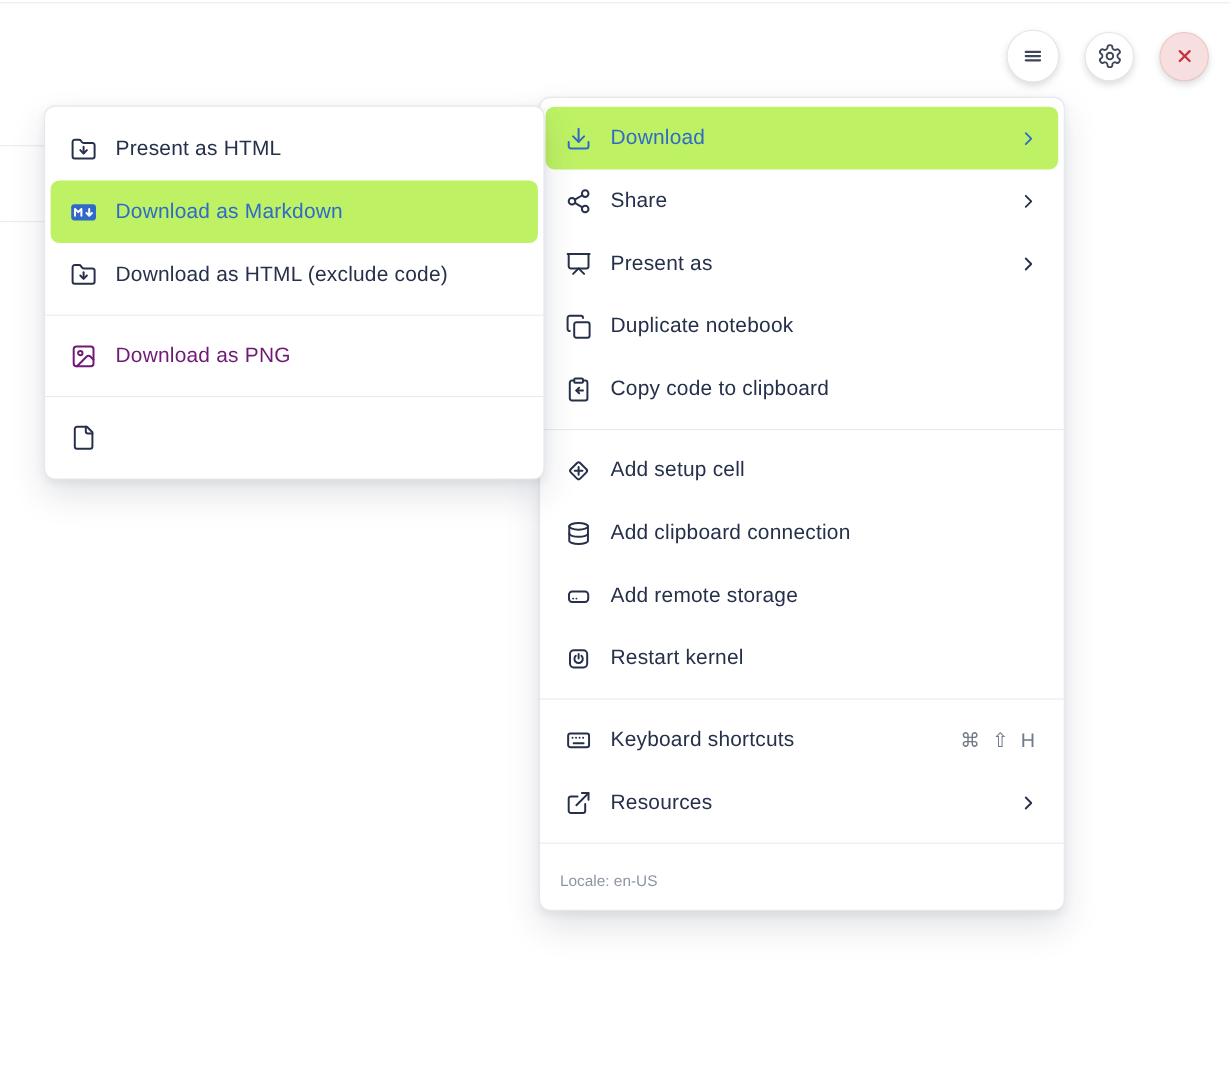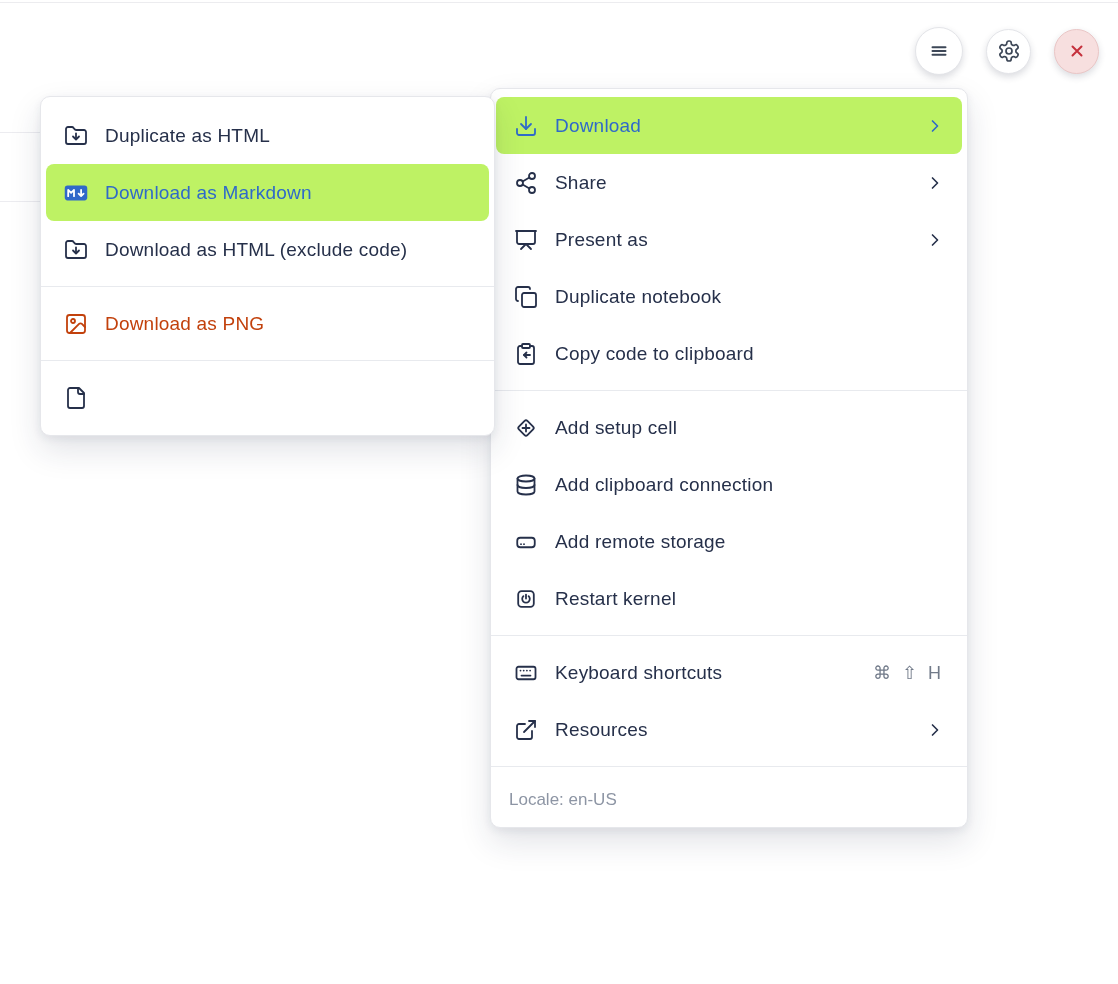--- a/index.html
+++ b/index.html
@@ -23,29 +23,29 @@
 
   
   .panel{position:absolute;background:#fff;border:1px solid #e6e7eb;border-radius:10px;box-sizing:border-box;
          box-shadow:0 14px 32px rgba(28,40,66,.13),0 3px 8px rgba(28,40,66,.07);}
   .submenu-panel{left:40px;top:96px;width:455px;padding:10px 0 9px;z-index:30;}
   .main-menu-panel{left:490px;top:88px;width:478px;padding:8px 0 6px;z-index:20;}
 
   .menu-item{display:flex;align-items:center;height:57px;margin:0 5px;padding:0 17px 0 18px;
              border-radius:8px;color:#26304a;cursor:pointer;background:transparent;}
   .menu-item.highlighted{background:#bef264;color:#2f6ac9;}
-  .menu-item.disabled{color:#c2410c;cursor:default;}
+  .menu-item.disabled{color:#701a75;cursor:default;}
   .mi-icon{width:24px;height:24px;flex:0 0 24px;margin-right:17px;display:block;}
   .mi-label{flex:1;font-size:19px;letter-spacing:.2px;white-space:nowrap;overflow:hidden;}
   .mi-shortcut{font-size:18px;color:#717a89;margin-right:4px;word-spacing:6px;white-space:nowrap;}
   .mi-chevron{width:20px;height:20px;margin-left:10px;flex:0 0 20px;display:block;}
 
   .menu-divider{height:1px;background:#e8eaee;margin:8px 0;}
 
-  .menu-footer{padding:8px 18px 4px;color:#8d95a4;font-size:17px;}
+  .menu-footer{padding:8px 18px 4px;color:#8d95a4;font-size:14px;}
   .footer-line{line-height:34px;white-space:nowrap;}
 </style>
 </head>
 <body>
 
 <svg width="0" height="0" style="position:absolute" aria-hidden="true">
   <defs>
     <symbol id="i-hamburger" viewBox="0 0 24 24" fill="none" stroke="currentColor" stroke-width="2" stroke-linecap="round" stroke-linejoin="round">
       <path d="M5.5 8.2h13M5.5 12h13M5.5 15.8h13"></path>
     </symbol>
@@ -164,21 +164,21 @@
         </svg>
     </button>
   </div>
 
   <div class="panel submenu-panel">
     <div id="submenu-list">
         <div class="menu-item">
     <svg class="mi-icon">
             <use href="#i-folder-down"></use>
           </svg>
-    <span class="mi-label">Duplicate as HTML</span>
+    <span class="mi-label">Present as HTML</span>
 
   </div>
         <div class="menu-item highlighted">
     <svg class="mi-icon">
             <use href="#i-markdown"></use>
           </svg>
     <span class="mi-label">Download as Markdown</span>
 
   </div>
         <div class="menu-item">

